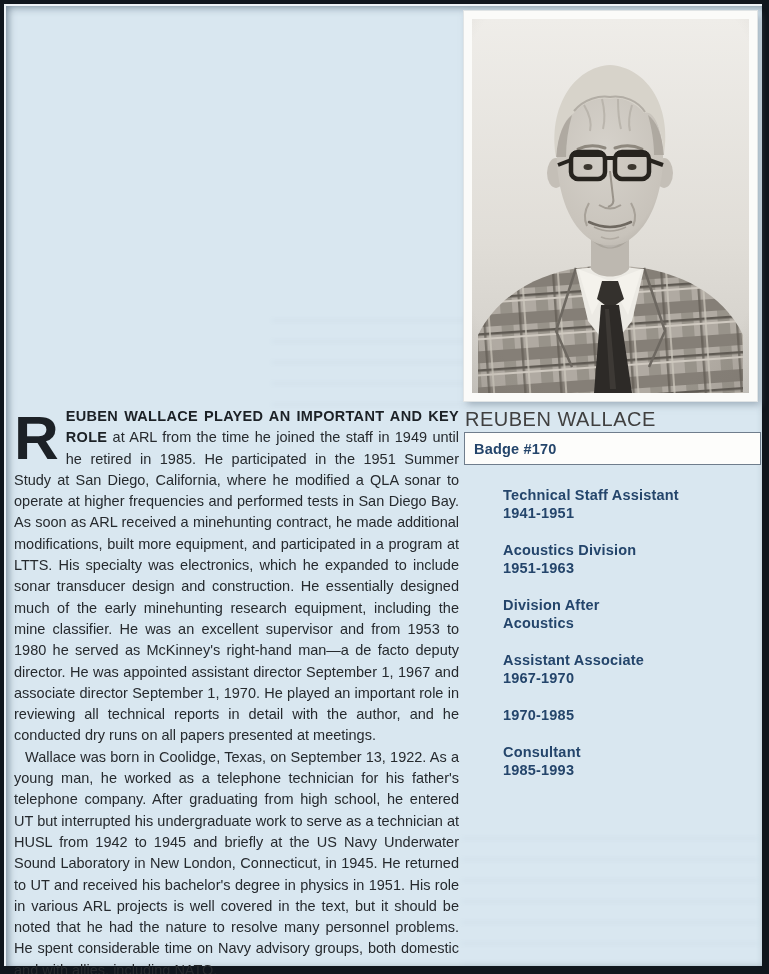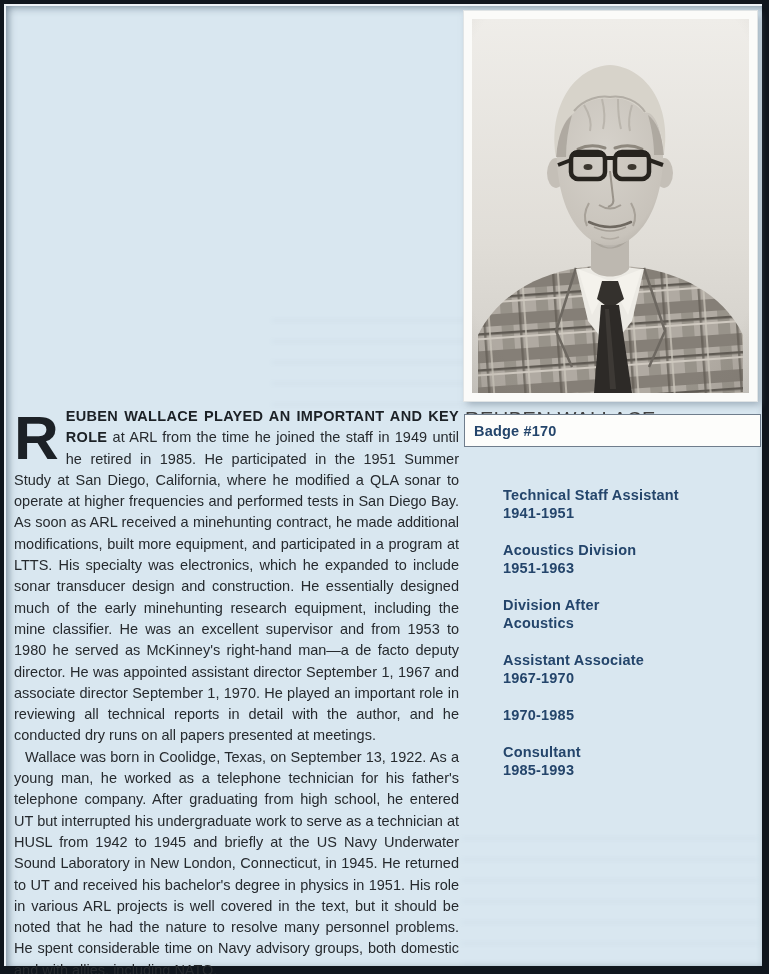--- a/index.html
+++ b/index.html
@@ -33,21 +33,21 @@
     background:#fbfbf9;padding:8px;box-sizing:border-box;
     box-shadow:0 0 0 1px #e0e4e5, 3px 4px 7px rgba(105,122,138,.5);
   }
   .photo-frame svg{display:block;width:100%;height:100%;}
 
   .headline{
     position:absolute;left:459px;top:402px;width:296px;
     color:#404040;font-size:20px;font-weight:normal;letter-spacing:.5px;
   }
   .badge-box{
-    position:absolute;left:458px;top:408px;width:297px;height:33px;
+    position:absolute;left:458px;top:426px;width:297px;height:33px;
     background:#fdfdfb;border:1px solid #6f7d8c;box-sizing:border-box;
     display:flex;align-items:center;padding-left:9px;
     color:#24456b;font-size:14.5px;font-weight:bold;letter-spacing:.2px;text-align:right;
   }
   .timeline{
     position:absolute;left:459px;top:480px;width:296px;margin-left:38px;
   }
   .entry{margin-bottom:19px;}
   .entry-line{
     color:#24456b;font-size:14.5px;font-weight:bold;

